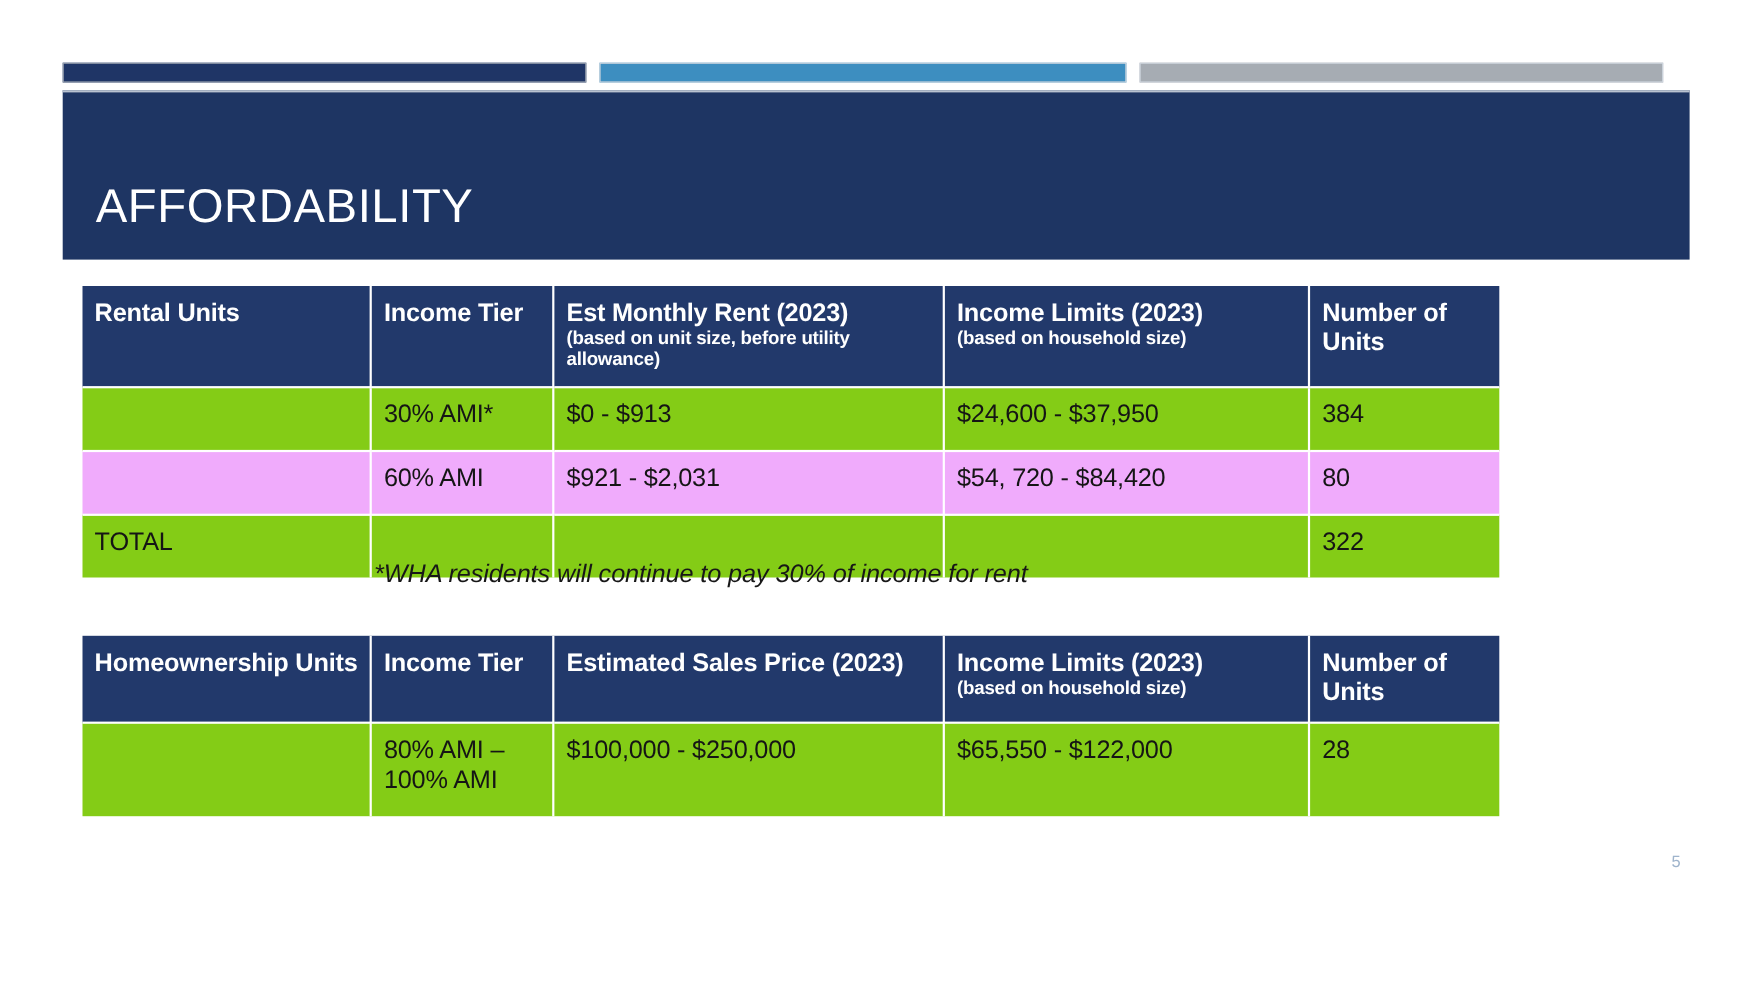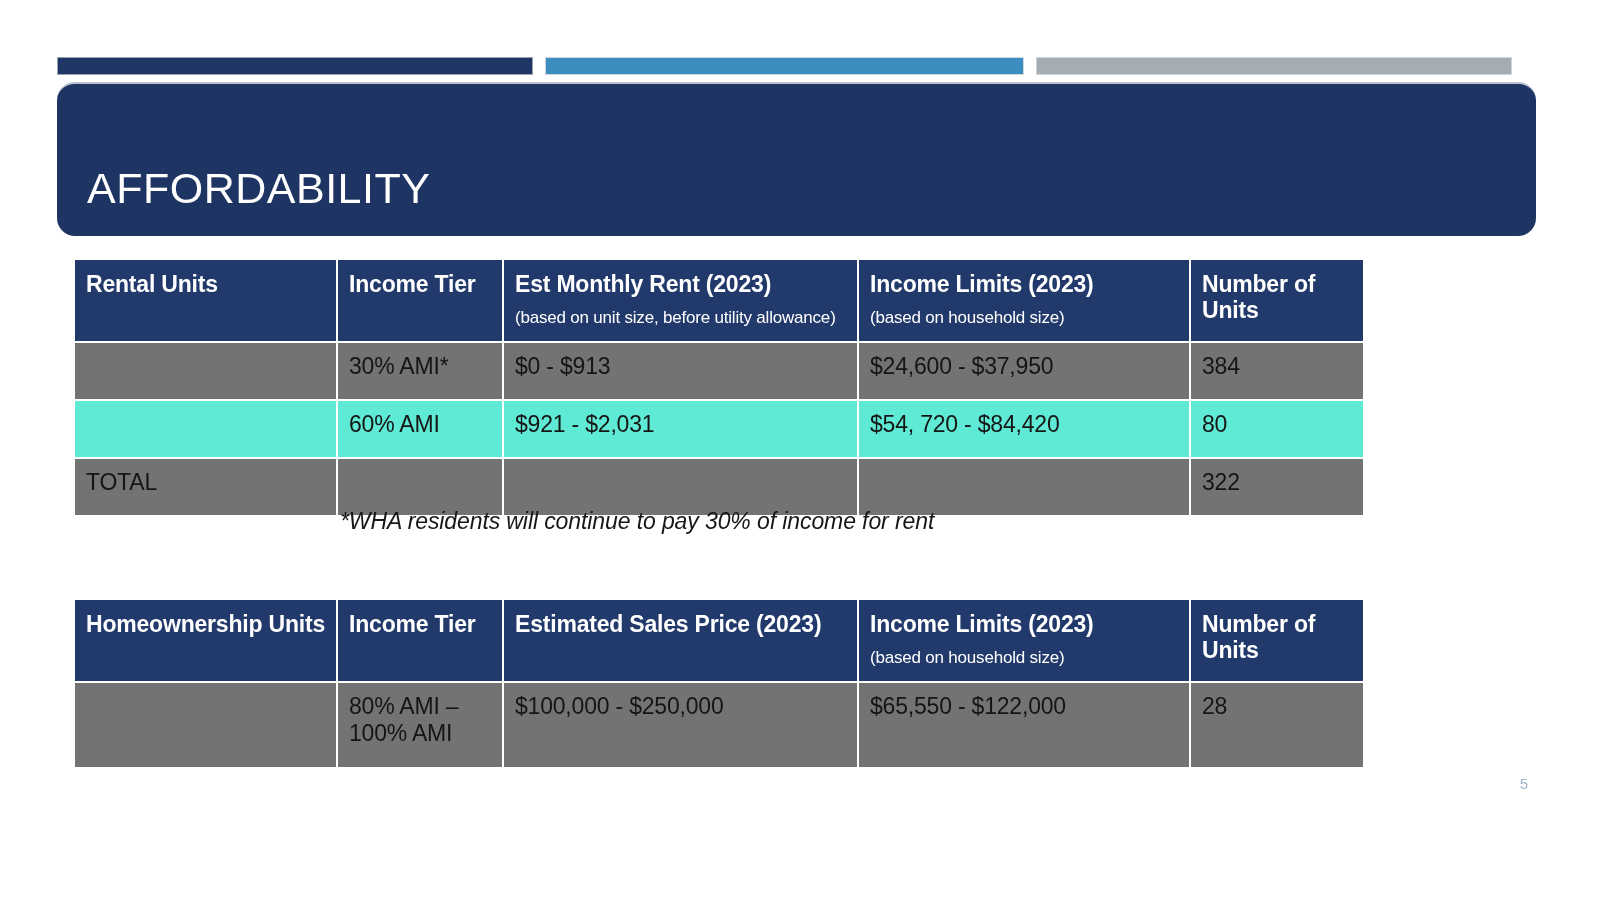--- a/index.html
+++ b/index.html
@@ -43,21 +43,20 @@
 
   
   .title-banner {
     position: absolute;
     left: 57px;
     top: 82px;
     width: 1479px;
     height: 152px;
     background: #1e3563;
     border-top: 2px solid #b9c2d0;
-    border-radius: 18px;
   }
   .title-banner .slide-title {
     position: absolute;
     left: 30px;
     bottom: 26px;
     color: #ffffff;
     font-size: 43px;
     font-weight: 400;
     letter-spacing: 0.5px;
     line-height: 1;
@@ -66,21 +65,21 @@
 
   
   .data-table {
     position: absolute;
     left: 75px;
     width: 1288px;
     border-collapse: collapse;
     table-layout: fixed;
   }
   .data-table.table--rental { top: 260px; }
-  .data-table.table--homeownership { top: 600px; border-radius: 13px; }
+  .data-table.table--homeownership { top: 578px; border-radius: 13px; }
 
   .data-table col.c1 { width: 262px; }
   .data-table col.c2 { width: 166px; }
   .data-table col.c3 { width: 355px; }
   .data-table col.c4 { width: 332px; }
   .data-table col.c5 { width: 173px; }
 
   .data-table th,
   .data-table td {
     padding: 0;
@@ -101,39 +100,39 @@
   .hdr-main {
     display: block;
     font-size: 23px;
     font-weight: bold;
     line-height: 1.12;
     letter-spacing: -0.2px;
   }
   .hdr-sub {
     display: block;
     font-size: 17px;
-    font-weight: normal;
+    font-weight: bold;
     line-height: 1.15;
     letter-spacing: -0.2px;
-    margin-top: 10px;
+    margin-top: 0;
   }
 
   .data-table tbody td {
     color: #151515;
     font-size: 23px;
     font-weight: 500;
     letter-spacing: -0.2px;
     line-height: 1.18;
     padding: 10px 11px 12px 11px;
     border-bottom: 2px solid #ffffff;
   }
   .data-table tbody tr:last-child td { border-bottom: none; }
 
-  tr.row--shade-dark td { background: #737373; }
-  tr.row--shade-light td { background: #5eead4; }
+  tr.row--shade-dark td { background: #84cc16; }
+  tr.row--shade-light td { background: #f0abfc; }
 
   
   .table--rental tbody tr.r1 td { height: 34px; }
   .table--rental tbody tr.r2 td { height: 34px; }
   .table--rental tbody tr.r3 td { height: 34px; }
   .table--homeownership tbody tr.r1 td { height: 62px; }
 
   
   .footnote {
     position: absolute;

